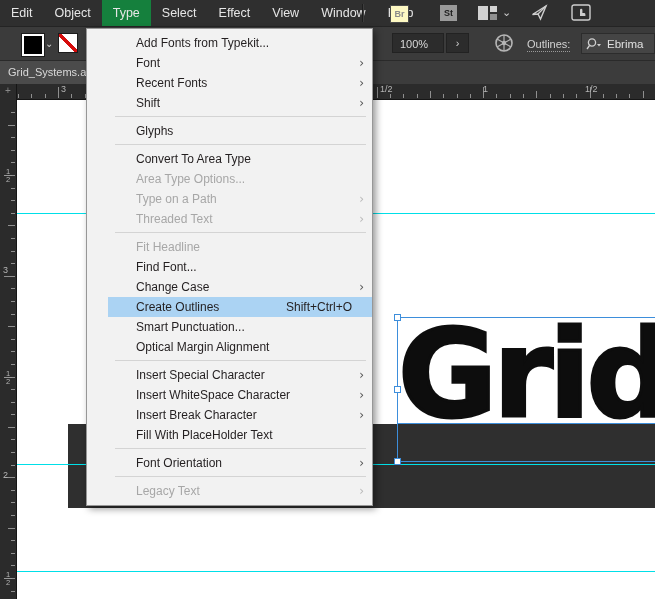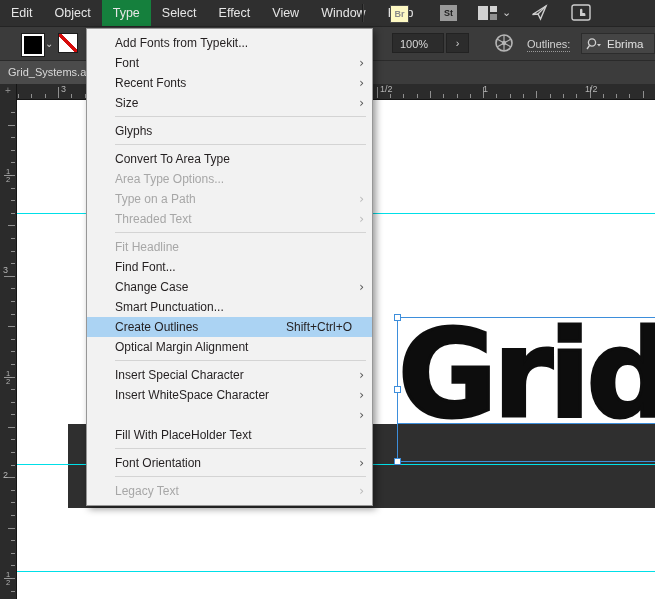--- a/index.html
+++ b/index.html
@@ -68,21 +68,21 @@
                 font-size:121px;line-height:1;color:#0d0d0d;letter-spacing:-4px;
                 -webkit-text-stroke:3px #0d0d0d;white-space:nowrap;}
   .guide{position:absolute;left:0;width:639px;height:1px;background:var(--guide,#00dfe8);z-index:6;}
   .sel-line{position:absolute;background:var(--selection,#3d8edb);z-index:7;}
   .sel-handle{position:absolute;width:7px;height:7px;background:#fff;
               border:1px solid var(--selection,#3d8edb);box-sizing:border-box;z-index:8;}
   
   .popup{position:absolute;left:86px;top:28px;width:287px;background:#f2f2f2;
          border:1px solid #979797;box-shadow:3px 3px 7px rgba(0,0,0,.40);z-index:50;
          padding:4px 0;box-sizing:border-box;}
-  .mi{height:20px;display:flex;align-items:center;padding:0 8px 0 28px;font-size:12px;color:#231f20;cursor:default;}
+  .mi{height:20px;display:flex;align-items:center;padding:0 8px 0 28px;font-size:12px;color:#231f20;cursor:default;margin-left:21px;}
   .mi.hl{background:var(--menu-highlight,#abd3f3);}
   .mi.dis{color:#a7a7a7;}
   .mi .lbl{flex:0 0 auto;}
   .mi .sc{margin-left:auto;padding-right:12px;}
   .mi .arrow{margin-left:auto;width:14px;text-align:right;color:#555;font-size:12px;
              font-family:"DejaVu Sans",sans-serif;}
   .mi.dis .arrow{color:#b9b9b9;}
   .msep{height:1px;background:#d4d4d4;margin:3px 6px 4px 28px;}
   .icon-svg{display:block;}
 </style>
@@ -293,21 +293,21 @@
         </div>
         <div class="mi">
           <span class="lbl">Font</span>
           <span class="arrow">›</span>
         </div>
         <div class="mi">
           <span class="lbl">Recent Fonts</span>
           <span class="arrow">›</span>
         </div>
         <div class="mi">
-          <span class="lbl">Size</span>
+          <span class="lbl">Shift</span>
           <span class="arrow">›</span>
         </div>
         <div class="msep"></div>
         <div class="mi">
           <span class="lbl">Glyphs</span>
         </div>
         <div class="msep"></div>
         <div class="mi">
           <span class="lbl">Convert To Area Type</span>
         </div>
@@ -325,41 +325,42 @@
         <div class="msep"></div>
         <div class="mi dis">
           <span class="lbl">Fit Headline</span>
         </div>
         <div class="mi">
           <span class="lbl">Find Font...</span>
         </div>
         <div class="mi">
           <span class="lbl">Change Case</span>
           <span class="arrow">›</span>
-        </div>
-        <div class="mi">
-          <span class="lbl">Smart Punctuation...</span>
         </div>
         <div class="mi hl">
           <span class="lbl">Create Outlines</span>
           <span class="sc">Shift+Ctrl+O</span>
         </div>
         <div class="mi">
+          <span class="lbl">Smart Punctuation...</span>
+        </div>
+        <div class="mi">
           <span class="lbl">Optical Margin Alignment</span>
         </div>
         <div class="msep"></div>
         <div class="mi">
           <span class="lbl">Insert Special Character</span>
           <span class="arrow">›</span>
         </div>
         <div class="mi">
           <span class="lbl">Insert WhiteSpace Character</span>
           <span class="arrow">›</span>
         </div>
         <div class="mi">
+          <span class="lbl">Insert Break Character</span>
           <span class="arrow">›</span>
         </div>
         <div class="mi">
           <span class="lbl">Fill With PlaceHolder Text</span>
         </div>
         <div class="msep"></div>
         <div class="mi">
           <span class="lbl">Font Orientation</span>
           <span class="arrow">›</span>
         </div>

